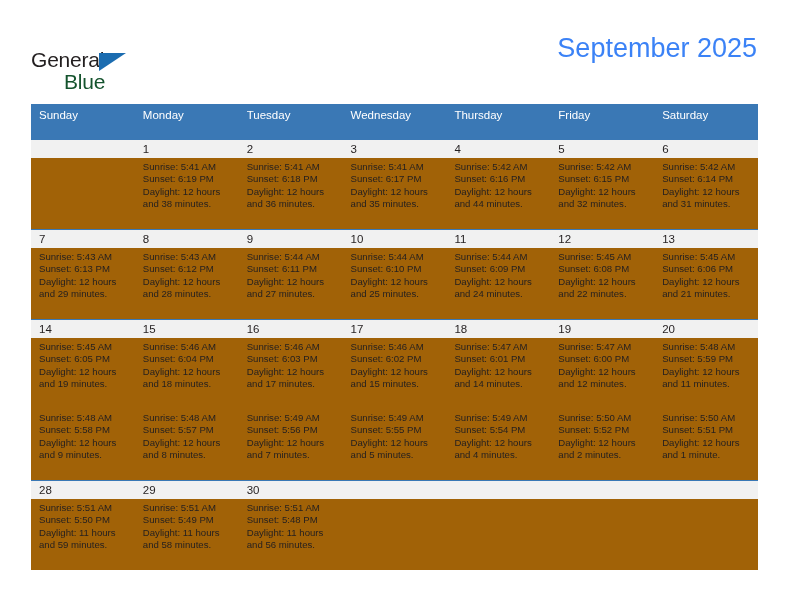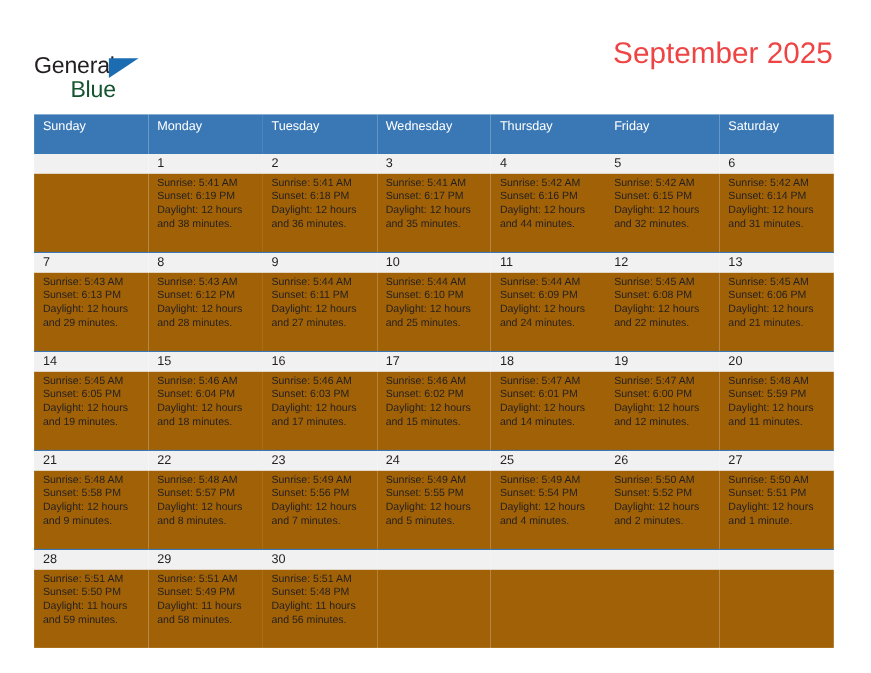--- a/index.html
+++ b/index.html
@@ -59,21 +59,21 @@
     font-size: 21px;
     letter-spacing: -0.2px;
     color: #14532d;
     font-family: "Liberation Sans", sans-serif;
   }
   .title-month {
     position: absolute;
     right: 35px;
     top: 33px;
     font-size: 27px;
-    color: #ef4444;
+    color: #3b82f6;
     white-space: nowrap;
   }
   .title-location {
     position: absolute;
     right: 36px;
     top: 79px;
     font-size: 14.5px;
     color: #231f20;
     text-align: right;
     white-space: nowrap;
@@ -302,29 +302,20 @@
         </td>
         <td>
           <span class="info-line">Sunrise: 5:48 AM</span>
           <span class="info-line">Sunset: 5:59 PM</span>
           <span class="info-daylight">Daylight: 12 hours and 11 minutes.</span>
         </td>
       </tr>
     </tbody>
 
     <tbody class="week-3">
-      <tr class="daynum-row">
-        <td>21</td>
-        <td>22</td>
-        <td>23</td>
-        <td>24</td>
-        <td>25</td>
-        <td>26</td>
-        <td>27</td>
-      </tr>
       <tr class="info-row">
         <td>
           <span class="info-line">Sunrise: 5:48 AM</span>
           <span class="info-line">Sunset: 5:58 PM</span>
           <span class="info-daylight">Daylight: 12 hours and 9 minutes.</span>
         </td>
         <td>
           <span class="info-line">Sunrise: 5:48 AM</span>
           <span class="info-line">Sunset: 5:57 PM</span>
           <span class="info-daylight">Daylight: 12 hours and 8 minutes.</span>

